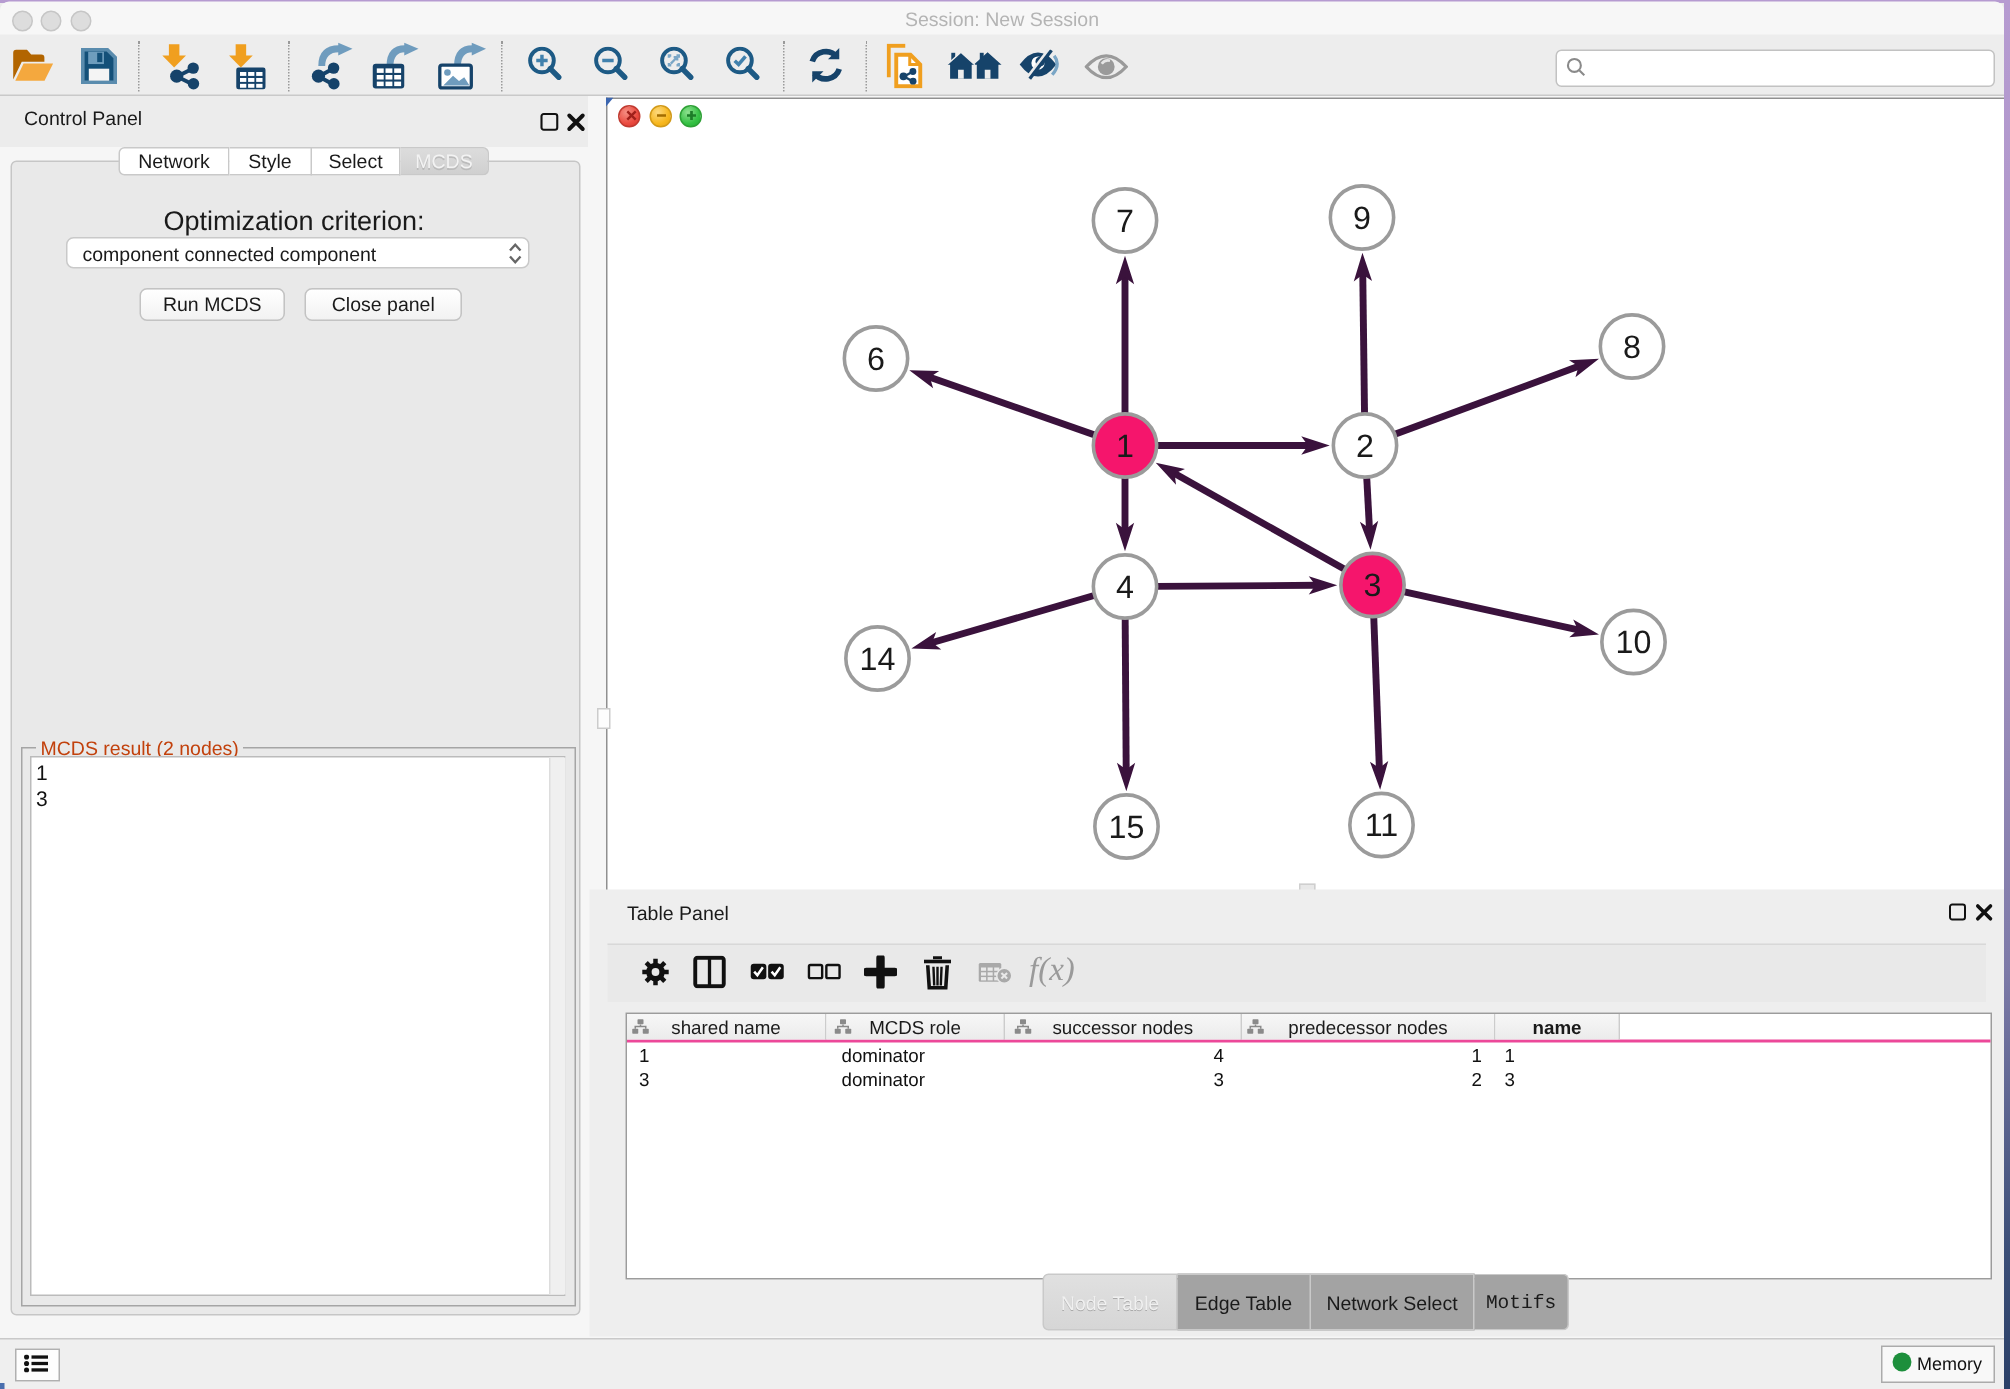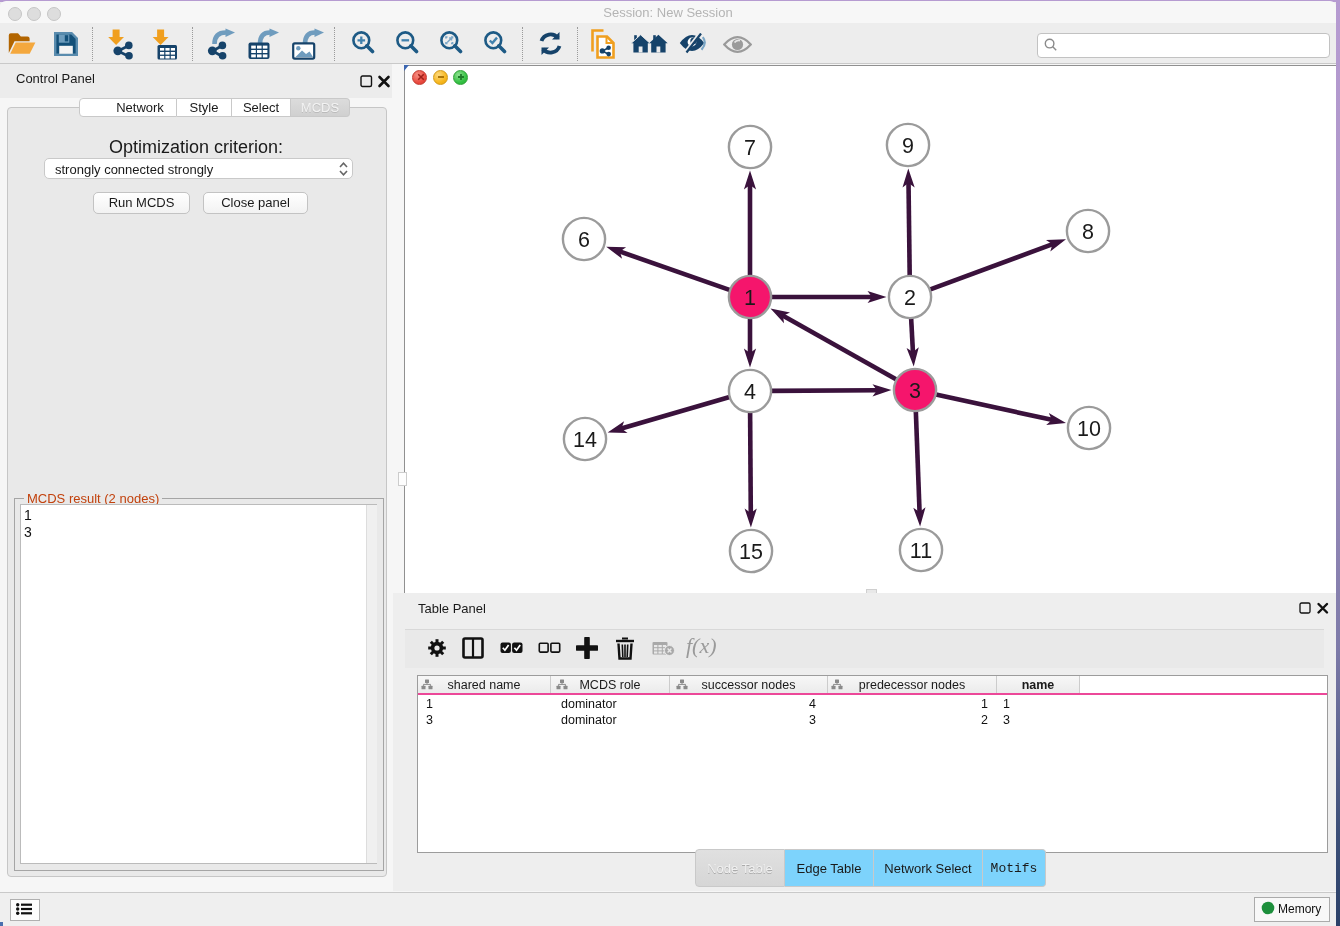--- a/index.html
+++ b/index.html
@@ -56,21 +56,21 @@
 #tp-title{left:25px;top:8px;font-size:13px;color:#1a1a1a;position:absolute;}
 #tp-toolbar{left:12px;top:36px;width:919px;height:38px;background:#e9e9e9;
   border-top:1px solid #d8d8d8;position:absolute;}
 #tp-table{left:24px;top:82px;width:909px;height:176px;background:#fff;border:1px solid #9c9c9c;position:absolute;}
 #tp-header{height:17px;border-bottom:2px solid #ec4899;
   display:flex;font-size:12.5px;color:#1a1a1a;}
 .th{border-right:1px solid #ccc;background:linear-gradient(#f7f7f7,#ebebeb);display:flex;align-items:center;justify-content:center;position:relative;}
 .rowtxt{position:absolute;font-size:12.5px;color:#111;}
 
 #bt-tabs{left:302px;top:256px;height:38px;display:flex;font-size:13px;position:absolute;}
-.bttab{background:#7dd3fc;border:1px solid #c9c9c9;border-left:none;color:#1a1a1a;
+.bttab{background:#a3a3a3;border:1px solid #c9c9c9;border-left:none;color:#1a1a1a;
   display:flex;align-items:center;justify-content:center;}
 .bttab.first{border-left:1px solid #c9c9c9;border-radius:4px 0 0 4px;
   background:linear-gradient(#e0e0e0,#d6d6d6);color:#f0f0f0;text-shadow:0 1px 0 #aaa;}
 .bttab.last{border-radius:0 4px 4px 0;}
 
 #statusbar{left:0;top:892px;width:1336px;height:34px;background:#efefef;border-top:1px solid #c9c9c9;}
 #listbtn{left:10px;top:899px;width:28px;height:20px;background:#fdfdfd;border:1px solid #b0b0b0;}
 #membtn{left:1254px;top:897px;width:74px;height:23px;background:#f8f8f8;border:1px solid #ababab;}
 </style>
 </head>
@@ -232,27 +232,27 @@
   </svg>
 
 <div class="abs" id="cp-head"></div>
 <div class="abs" id="cp-title">Control Panel</div>
 <div class="abs" id="cp-box"></div>
 <svg class="abs" style="left:360px;top:75px;" width="31" height="13" viewBox="0 0 31 13">
     <rect x="1" y="1" width="10.5" height="10.5" fill="none" stroke="#111" stroke-width="1.4" rx="1.5"></rect>
     <path d="M19.5 2 L28.5 11 M28.5 2 L19.5 11" stroke="#111" stroke-width="2.6" fill="none" stroke-linecap="round"></path>
   </svg>
 <div class="abs" id="cp-tabs">
-  <div class="cptab first" style="width:72px;padding-left:24px;">Network</div>
+  <div class="cptab first" style="width:72px;">Network</div>
   <div class="cptab" style="width:54px;">Style</div>
   <div class="cptab" style="width:58px;">Select</div>
   <div class="cptab sel" style="width:58px;">MCDS</div>
 </div>
 <div class="abs" id="opt-label">Optimization criterion:</div>
-<div class="abs" id="cp-select">strongly connected strongly</div>
+<div class="abs" id="cp-select">component connected component</div>
 <svg class="abs" style="left:338px;top:162px;" width="11" height="14" viewBox="0 0 11 14">
     <path d="M2 5 L5.5 1.2 L9 5" fill="none" stroke="#666" stroke-width="1.6"></path>
     <path d="M2 9 L5.5 12.8 L9 9" fill="none" stroke="#666" stroke-width="1.6"></path>
   </svg>
 <div class="abs btn" style="left:93px;top:192px;width:95px;">Run MCDS</div>
 <div class="abs btn" style="left:203px;top:192px;width:103px;">Close panel</div>
 <div class="abs" id="fieldset"></div>
 <div class="abs" id="legend">MCDS result (2 nodes)</div>
 <div class="abs" id="resultbox">1<br>3</div>
 <div class="abs" id="res-scroll"></div>

